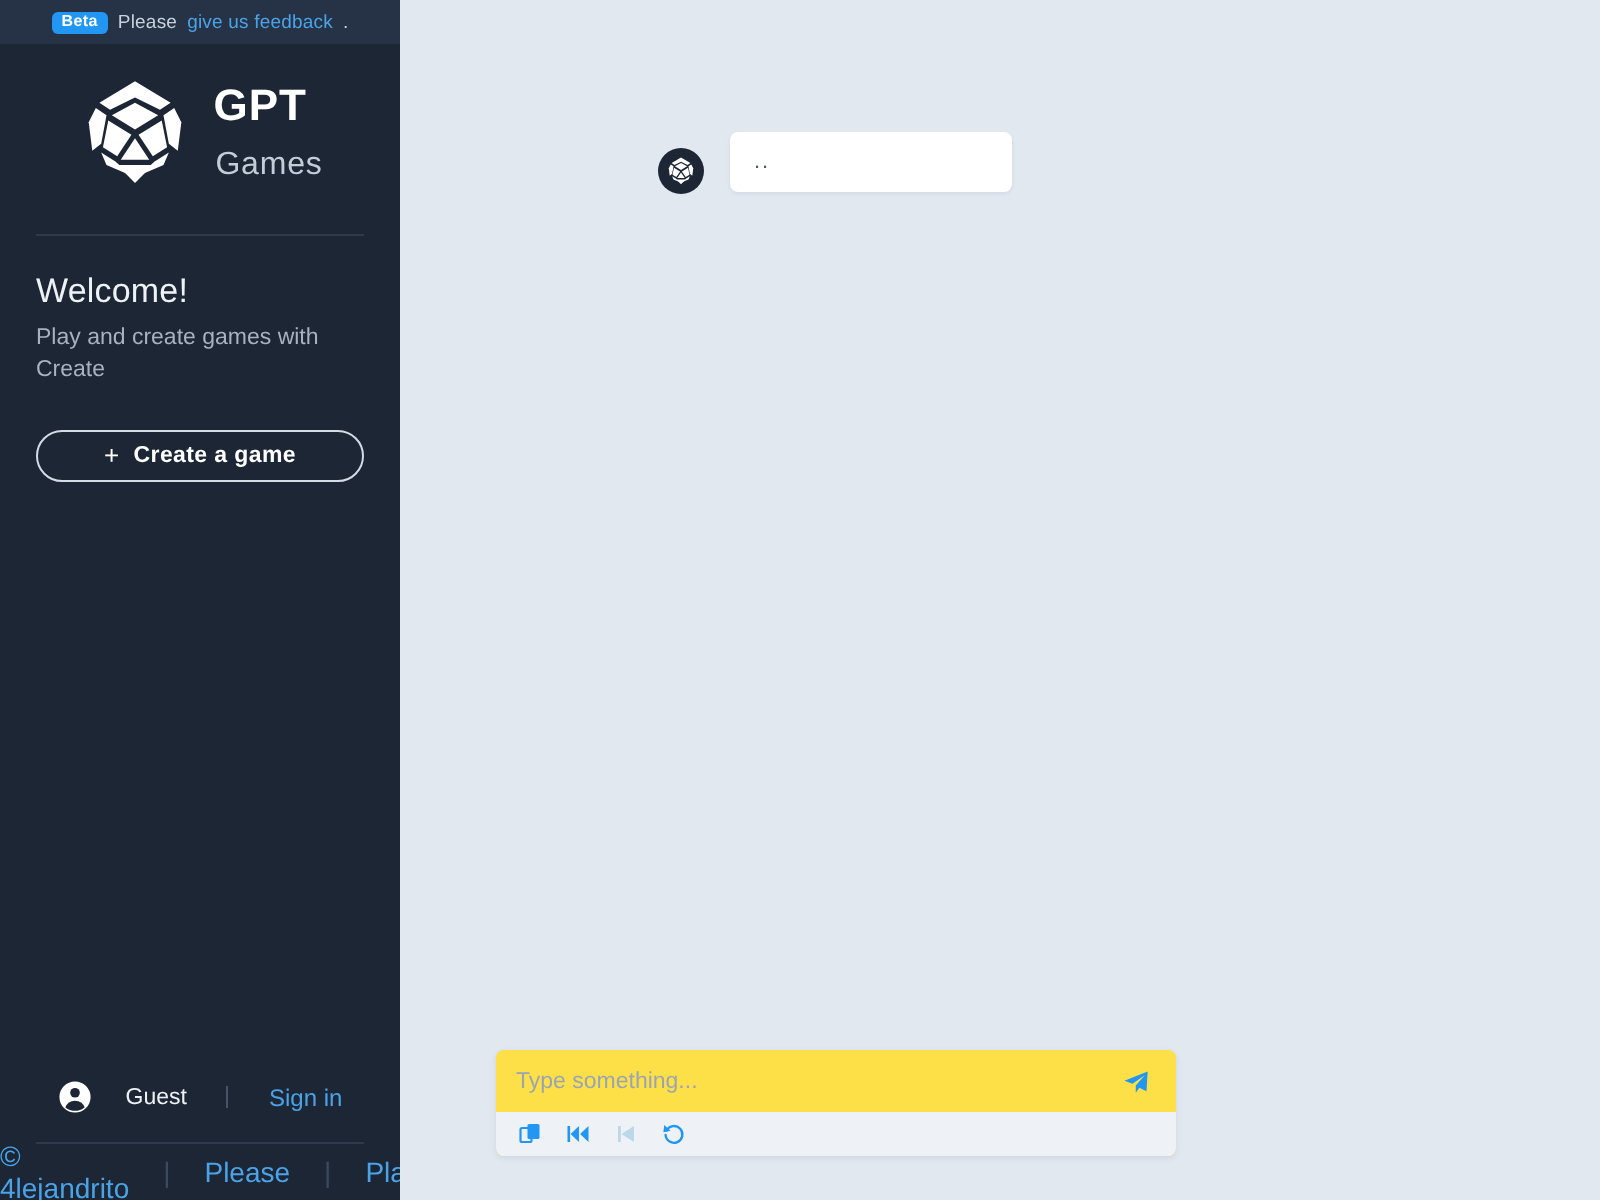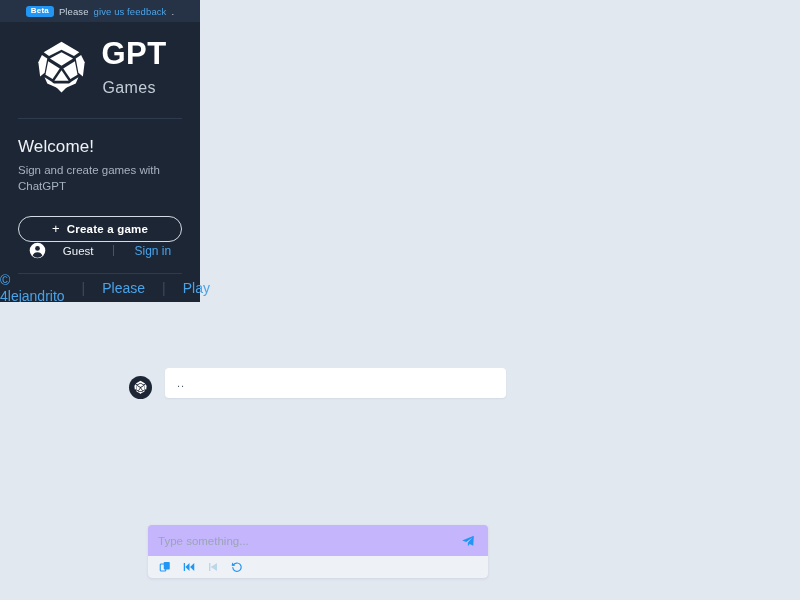--- a/index.html
+++ b/index.html
@@ -14,21 +14,20 @@
     font-family: "Liberation Sans", sans-serif;
     background: #e2e8f0;
     -webkit-font-smoothing: antialiased;
   }
 
   .app {
     position: relative;
     width: 636px;
     height: 600px;
     display: flex;
-    flex-direction: column;
   }
 
   
   .sidebar {
     width: 200px;
     height: 600px;
     background: #1d2635;
     display: flex;
     flex-direction: column;
     flex: 0 0 200px;
@@ -81,21 +80,21 @@
     flex: 0 0 57px;
   }
 
   .brand-words {
     display: flex;
     flex-direction: column;
     line-height: 1;
   }
 
   .brand-gpt {
-    font-size: 31px;
+    font-size: 22px;
     font-weight: bold;
     color: #ffffff;
     letter-spacing: .5px;
   }
 
   .brand-games {
     font-size: 16px;
     color: #c3ccd7;
     letter-spacing: .4px;
     margin-top: 11px;
@@ -270,21 +269,21 @@
     position: absolute;
     left: 0;
     right: 0;
     bottom: 22px;
     display: flex;
     justify-content: center;
   }
 
   .composer {
     width: 340px;
-    background: #c4b5fd;
+    background: #fde047;
     border-radius: 4px;
     box-shadow: 0 1px 3px rgba(35,50,80,.10);
     overflow: hidden;
   }
 
   .composer-input-row {
     display: flex;
     align-items: center;
     height: 31px;
     padding: 0 10px 0 10px;
@@ -374,21 +373,21 @@
       <span class="brand-words">
         <span class="brand-gpt">GPT</span>
         <span class="brand-games">Games</span>
       </span>
     </div>
 
     <div class="divider"></div>
 
     <div class="welcome-block">
       <div class="welcome-title">Welcome!</div>
-      <div class="welcome-sub">Sign and create games with ChatGPT</div>
+      <div class="welcome-sub">Play and create games with Create</div>
     </div>
 
     <button class="create-game-btn">
       <span class="plus-icon">+</span>
       <span>Create a game</span>
     </button>
 
     <div class="sidebar-spacer"></div>
 
     <div class="account-row">

